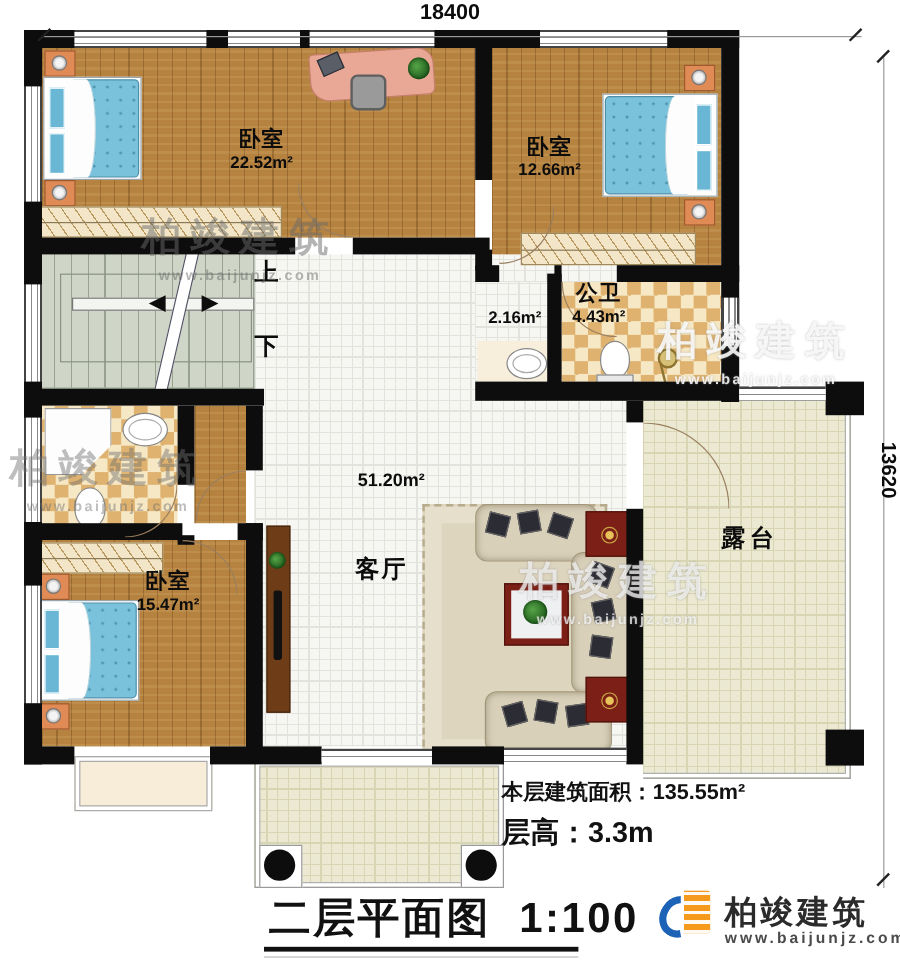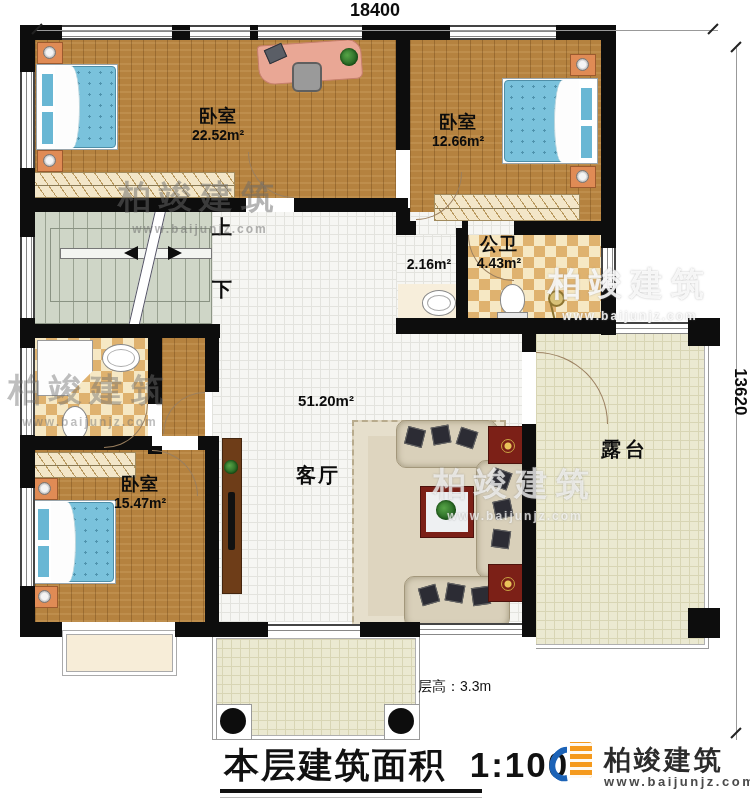--- a/index.html
+++ b/index.html
@@ -258,26 +258,29 @@
 
   <div class="dimline" style="left:36px;top:30px;width:682px;height:1px"></div>
   <div class="tick" style="left:30px;top:28px"></div>
   <div class="tick" style="left:706px;top:28px"></div>
   <div class="lbl" style="left:330px;top:0px;width:90px;font-size:18px">18400</div>
   <div class="dimline" style="left:736px;top:48px;width:1px;height:692px"></div>
   <div class="tick" style="left:729px;top:46px"></div>
   <div class="tick" style="left:729px;top:732px"></div>
   <div class="lbl" style="left:700px;top:382px;width:80px;font-size:17px;transform:rotate(90deg)">13620</div>
 
-  <div class="abs" style="left:418px;top:678px;font-size:14px;font-weight:normal">
+  <div class="abs" style="left:418px;top:648px;font-size:18px;font-weight:bold">
+    <span>本层建筑面积：</span><span>135.55m²</span>
+  </div>
+  <div class="abs" style="left:418px;top:678px;font-size:24px;font-weight:bold">
     <span>层高：</span><span>3.3m</span>
   </div>
 
   <div class="abs" style="left:224px;top:742px;font-size:35px;font-weight:bold;letter-spacing:2px">
-    <span>本层建筑面积</span>
+    <span>二层平面图</span>
     <span style="margin-left:12px">1:100</span>
   </div>
   <div class="abs" style="left:220px;top:789px;width:262px;height:4px;background:#111"></div>
   <div class="abs" style="left:220px;top:797px;width:262px;height:1px;background:#bbb"></div>
 
   <div class="abs" style="left:550px;top:740px;width:48px;height:48px">
     <div class="abs" style="left:0;top:6px;width:32px;height:36px;border:6px solid #1c63b7;border-right-color:transparent;border-radius:50%;transform:rotate(35deg);box-sizing:border-box"></div>
     <div class="abs" style="left:17px;top:2px;width:22px;height:36px;background:#f59a1d;border-radius:3px;background-image:repeating-linear-gradient(0deg,rgba(255,255,255,.95) 0 3px,transparent 3px 8px);border-left:3px solid #fff"></div>
   </div>
   <div class="abs" style="left:604px;top:742px;font-size:27px;font-weight:bold;color:#2b2b2b;letter-spacing:3px">柏竣建筑</div>

